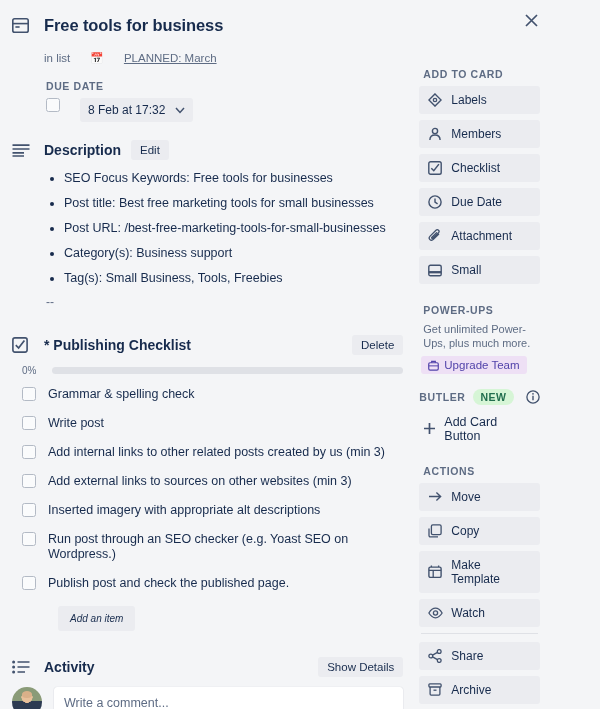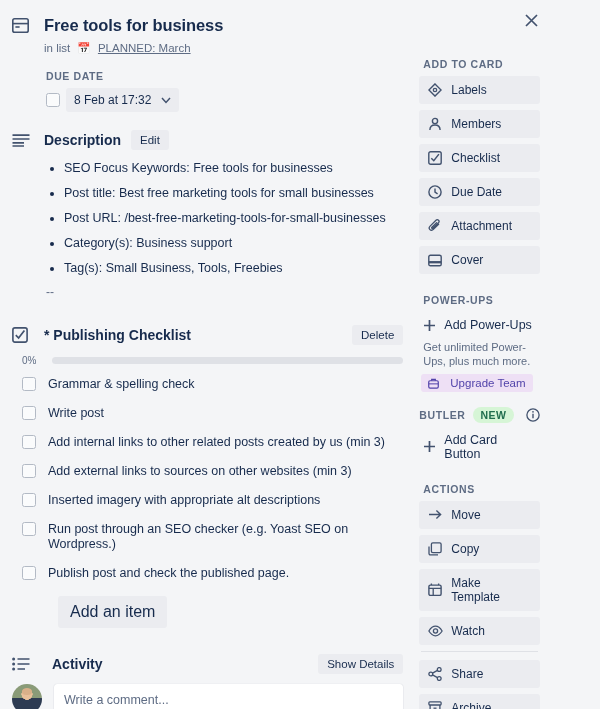--- a/index.html
+++ b/index.html
@@ -27,22 +27,22 @@
 
   
   .header { padding: 14px 60px 4px 12px; display: flex; gap: 10px; }
   .hdr-icon { width: 22px; min-width: 22px; padding-top: 4px; color: #42526e; }
   .hdr-body { flex: 1; }
   .card-title {
     font-size: 16.5px; font-weight: bold; line-height: 22px;
     color: #172b4d; letter-spacing: -0.1px;
   }
   .in-list {
-    margin-top: 6px; font-size: 11.5px; color: #5e6c84;
-    display: flex; align-items: center; gap: 7px; flex-wrap: wrap;
+    margin-top: 16px; font-size: 11.5px; color: #5e6c84;
+    display: flex; align-items: center; gap: 20px; flex-wrap: wrap;
   }
   .in-list .emoji { font-size: 11px; line-height: 1; }
   .list-link {
     text-decoration: underline; color: #5e6c84; cursor: pointer;
     font-size: 11.5px;
   }
 
   
   .columns { display: flex; padding: 0; }
   .col-main { width: 450px; padding: 0 10px 0 12px; }
@@ -57,21 +57,21 @@
     font-size: 11.5px; padding: 4px 9px; border-radius: 3px;
     cursor: pointer; border: none; font-family: inherit;
   }
 
   
   .due-label {
     margin: 12px 0 6px 34px;
     font-size: 10.5px; font-weight: bold; letter-spacing: 0.6px;
     color: #5e6c84;
   }
-  .due-row { margin-left: 34px; display: flex; align-items: center; gap: 6px; }
+  .due-row { margin-left: 34px; display: flex; gap: 20px; }
   .chk {
     width: 14px; height: 14px; border: 1.6px solid #b3bac5;
     border-radius: 2.5px; background: #fafbfc; cursor: pointer;
     display: inline-block; flex: none;
   }
   .due-pill {
     background: #ebecf0; border-radius: 3px;
     padding: 5px 8px; font-size: 12px; color: #172b4d;
     display: flex; align-items: center; gap: 10px; cursor: pointer;
   }
@@ -94,28 +94,28 @@
   .cl-bar-fill { height: 100%; background: #5aac44; border-radius: 4px; }
   .cl-item {
     display: flex; align-items: flex-start; gap: 12px;
     padding: 7px 0 7px 10px; font-size: 12.5px; color: #172b4d;
     border-radius: 3px; cursor: pointer; line-height: 15px;
   }
   .cl-item .chk { margin-top: 0px; }
   .cl-add {
     margin: 8px 0 0 46px;
     background: #ebecf0; border: none; border-radius: 3px;
-    padding: 7px 12px; font-size: 16px; color: #172b4d;
-    cursor: pointer; font-family: inherit;
+    padding: 7px 12px; font-size: 10px; color: #172b4d;
+    cursor: pointer; font-family: inherit; font-style: italic;
   }
 
   
   .act-block { margin-top: 26px; }
   .act-head { justify-content: space-between; }
-  .act-head-left { display: flex; align-items: center; gap: 18px; }
+  .act-head-left { display: flex; align-items: center; gap: 10px; }
   .act-comment { display: flex; align-items: flex-start; gap: 12px; margin-top: 10px; }
   .avatar {
     width: 30px; height: 30px; border-radius: 50%; flex: none;
     background:
       radial-gradient(circle at 50% 34%, #e8c09a 0 22%, rgba(0,0,0,0) 23%),
       linear-gradient(#8a9b78 0 48%, #2d3b52 48% 100%);
     overflow: hidden; position: relative;
   }
   .avatar::after {
     content: ""; position: absolute; left: 33%; top: 14%;
@@ -148,21 +148,21 @@
     border: none; width: 100%; font-family: inherit; text-align: left;
   }
   .side-btn .sic { width: 15px; min-width: 15px; display: flex; align-items: center; color: #42526e; }
   .side-plain {
     display: flex; align-items: center; gap: 8px;
     padding: 6px 4px; margin-bottom: 2px;
     font-size: 12.5px; color: #172b4d; cursor: pointer;
   }
   .side-note { font-size: 11px; color: #5e6c84; line-height: 14px; margin: 2px 4px 6px 4px; }
   .badge-upgrade {
-    display: inline-flex; align-items: center; gap: 11px;
+    display: inline-flex; align-items: center; gap: 5px;
     background: #eee0f5; color: #5243aa;
     border-radius: 3px; padding: 3px 7px; font-size: 11.5px;
     margin-left: 2px; cursor: pointer;
   }
   .butler-row { display: flex; align-items: center; justify-content: space-between; margin: 14px 0 4px 0; }
   .butler-left { display: flex; align-items: center; gap: 7px; }
   .badge-new {
     background: #d6f5d6; color: #216e4e;
     border-radius: 9px; padding: 2px 8px;
     font-size: 10.5px; font-weight: bold; letter-spacing: 0.4px;
@@ -365,34 +365,26 @@
             </span>
             <span>Attachment</span>
           </button>
           <button class="side-btn">
             <span class="sic">
               <svg width="14" height="13" viewBox="0 0 14 13">
                 <rect x="0.8" y="1.2" width="12.4" height="10.6" rx="1.6" fill="none" stroke="#42526e" stroke-width="1.4"></rect>
                 <path d="M0.8 8.2 H13.2" stroke="#42526e" stroke-width="2.3"></path>
               </svg>
             </span>
-            <span>Cover</span>
+            <span>Small</span>
           </button>
         </div>
 
       <div class="side-gap"></div>
       <div class="side-head">POWER-UPS</div>
-      <div class="side-plain">
-        <span class="sic">
-          <svg width="13" height="13" viewBox="0 0 13 13">
-            <path d="M6.5 1 V12 M1 6.5 H12" stroke="#42526e" stroke-width="1.7"></path>
-          </svg>
-        </span>
-        <span>Add Power-Ups</span>
-      </div>
       <div class="side-note">Get unlimited Power-Ups, plus much more.</div>
       <div class="badge-upgrade">
         <span>
           <svg width="11" height="11" viewBox="0 0 12 12">
             <rect x="0.8" y="3" width="10.4" height="8" rx="1.4" fill="none" stroke="#5243aa" stroke-width="1.3"></rect>
             <path d="M4 3 V1.6 H8 V3" fill="none" stroke="#5243aa" stroke-width="1.3"></path>
             <path d="M0.8 6.4 H11.2" stroke="#5243aa" stroke-width="1.1"></path>
           </svg>
         </span>
         <span>Upgrade Team</span>

